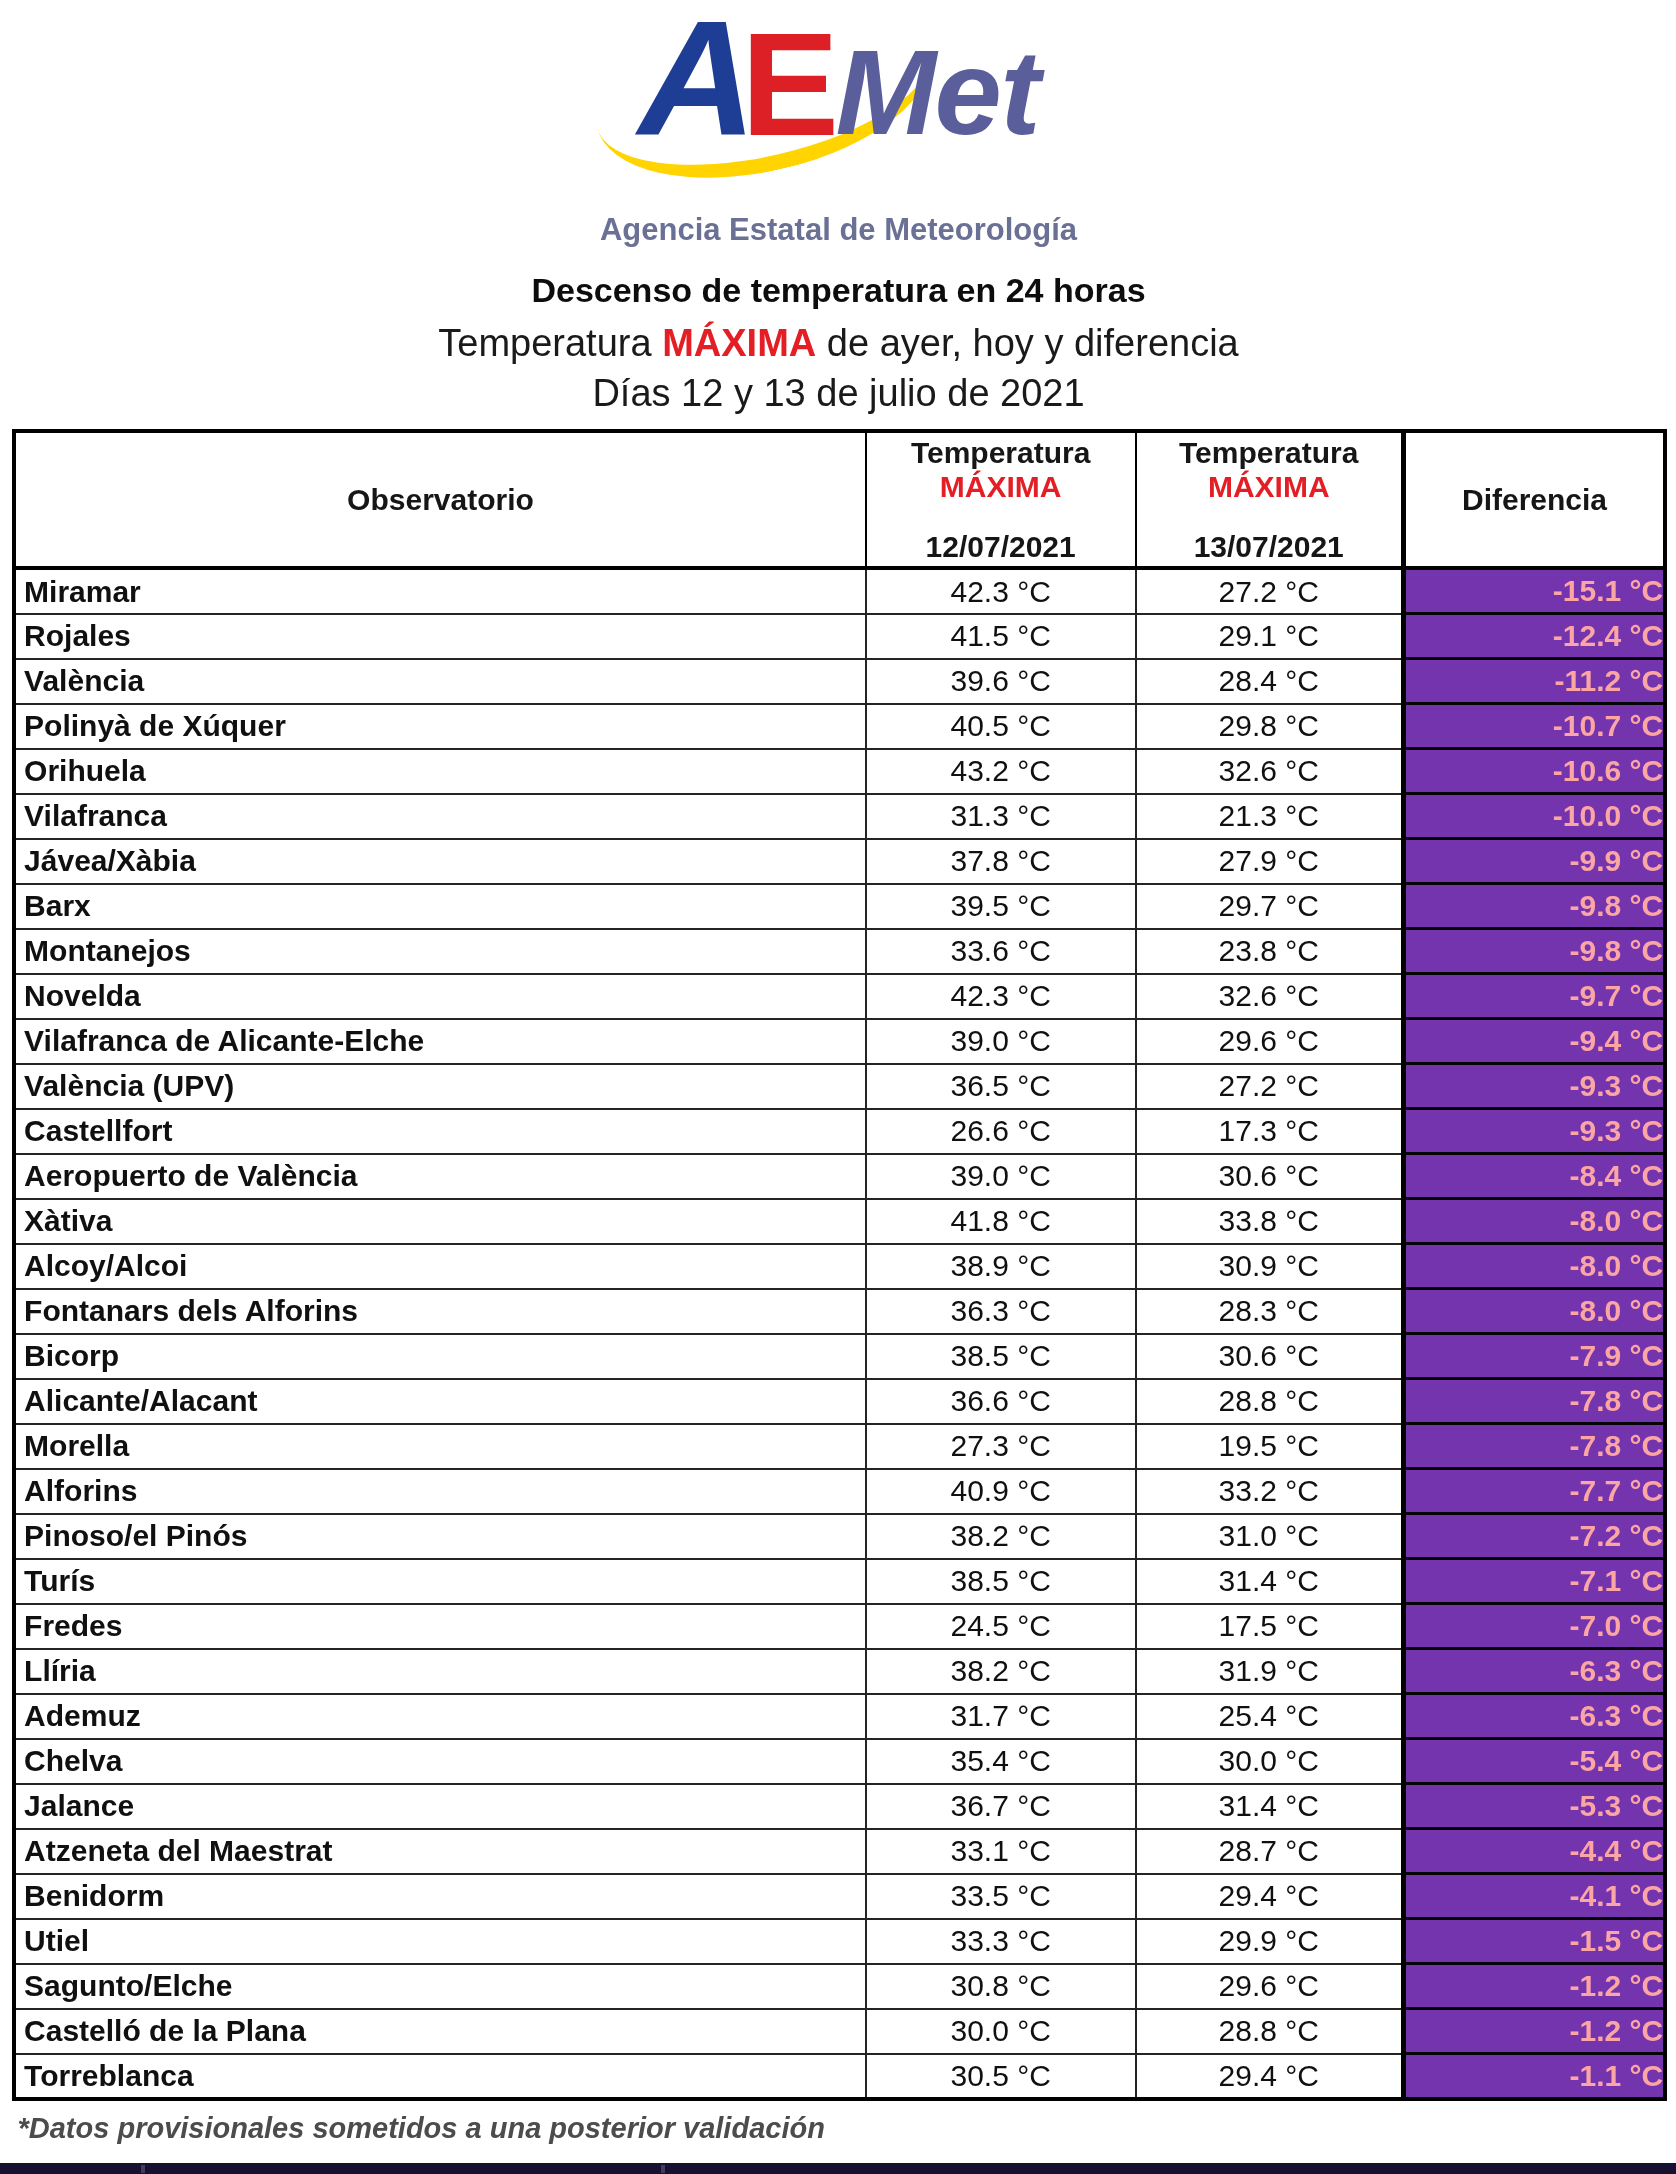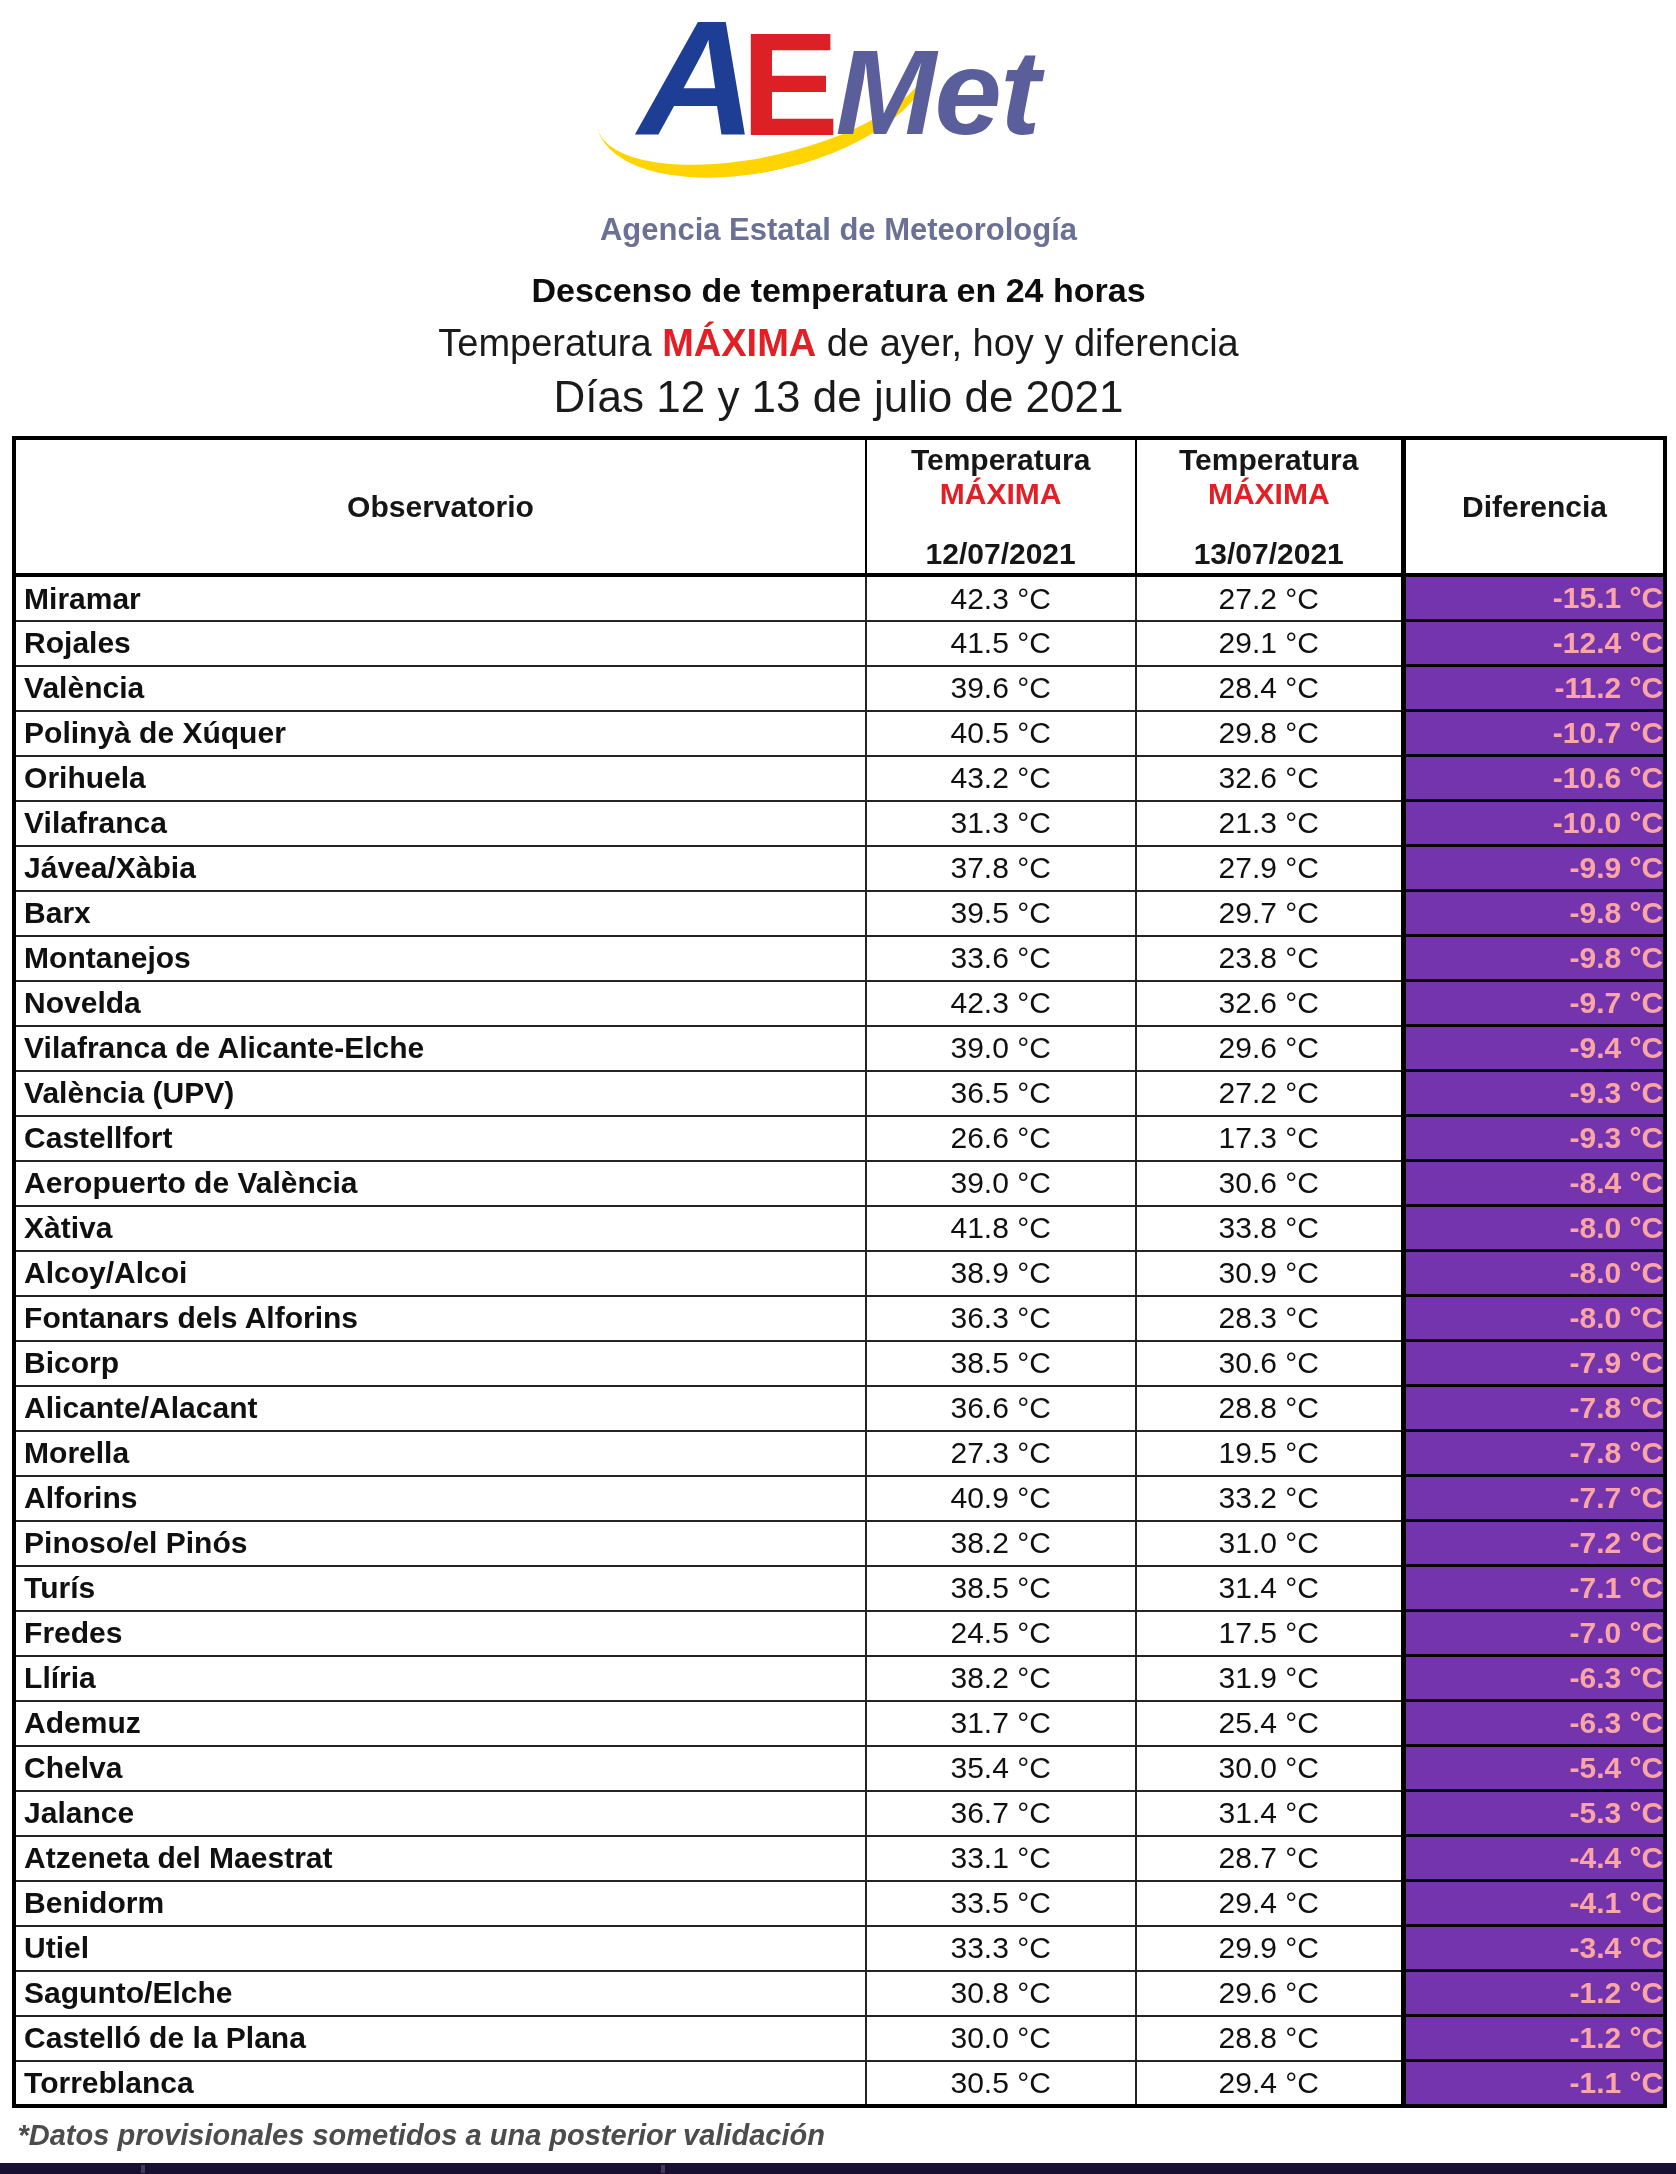--- a/index.html
+++ b/index.html
@@ -18,21 +18,21 @@
   .l-met{color:var(--logo_slate);font-size:121px;line-height:0.9;font-weight:700;font-style:italic;margin-left:-3.5px;letter-spacing:-1.7px;}
   .swoosh{position:absolute;left:-45px;bottom:23px;width:341px;height:148px;
     border:none;border-bottom:15px solid var(--logo_yellow);border-radius:50%;
     transform:rotate(-13deg);z-index:1;}
   .tagline{margin-top:18px;font-size:31px;font-weight:700;color:var(--tagline);}
 
   
   .title1{margin-top:23px;text-align:center;font-size:34px;font-weight:700;color:#0d0d0d;}
   .title2{margin-top:11.4px;text-align:center;font-size:38px;color:#1a1a1a;}
   .title2 .red-strong{color:var(--red);font-weight:700;}
-  .title3{margin-top:7.9px;text-align:center;font-size:44px;color:#1a1a1a;}
+  .title3{margin-top:7.9px;text-align:center;font-size:38px;color:#1a1a1a;}
 
   
   table.temp-table{
     border-collapse:collapse;table-layout:fixed;
     margin:14px 0 0 12.2px;width:1655px;
     border:4.4px solid #000;background:#fff;
   }
   .temp-table col.c1{width:849px;}
   .temp-table col.c2{width:269px;}
   .temp-table col.c3{width:267px;}
@@ -290,21 +290,21 @@
         <tr>
     <td class="name">Benidorm</td>
     <td class="temp">33.5 °C</td>
     <td class="temp">29.4 °C</td>
     <td class="diff">-4.1 °C</td>
   </tr>
         <tr>
     <td class="name">Utiel</td>
     <td class="temp">33.3 °C</td>
     <td class="temp">29.9 °C</td>
-    <td class="diff">-3.4 °C</td>
+    <td class="diff">-1.5 °C</td>
   </tr>
         <tr>
     <td class="name">Sagunto/Elche</td>
     <td class="temp">30.8 °C</td>
     <td class="temp">29.6 °C</td>
     <td class="diff">-1.2 °C</td>
   </tr>
         <tr>
     <td class="name">Castelló de la Plana</td>
     <td class="temp">30.0 °C</td>

